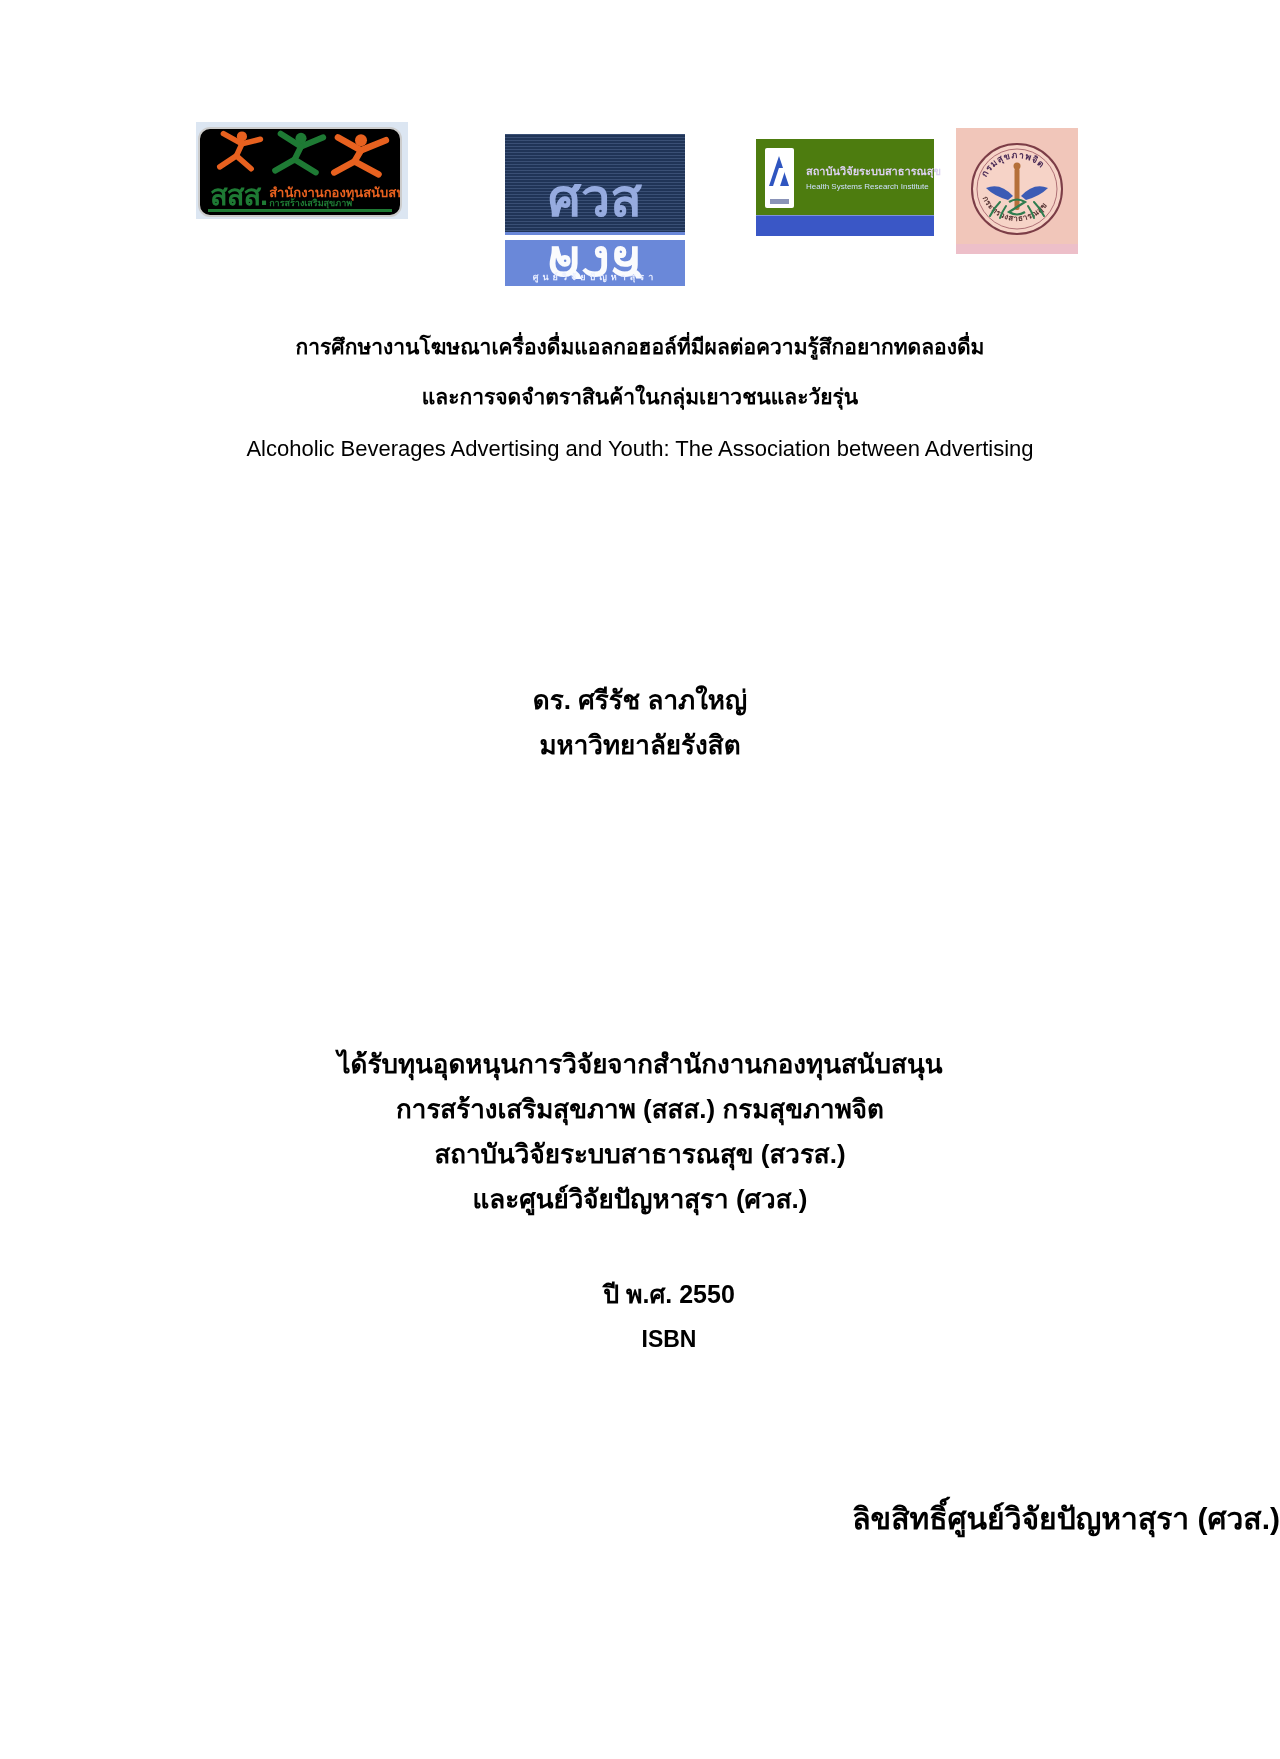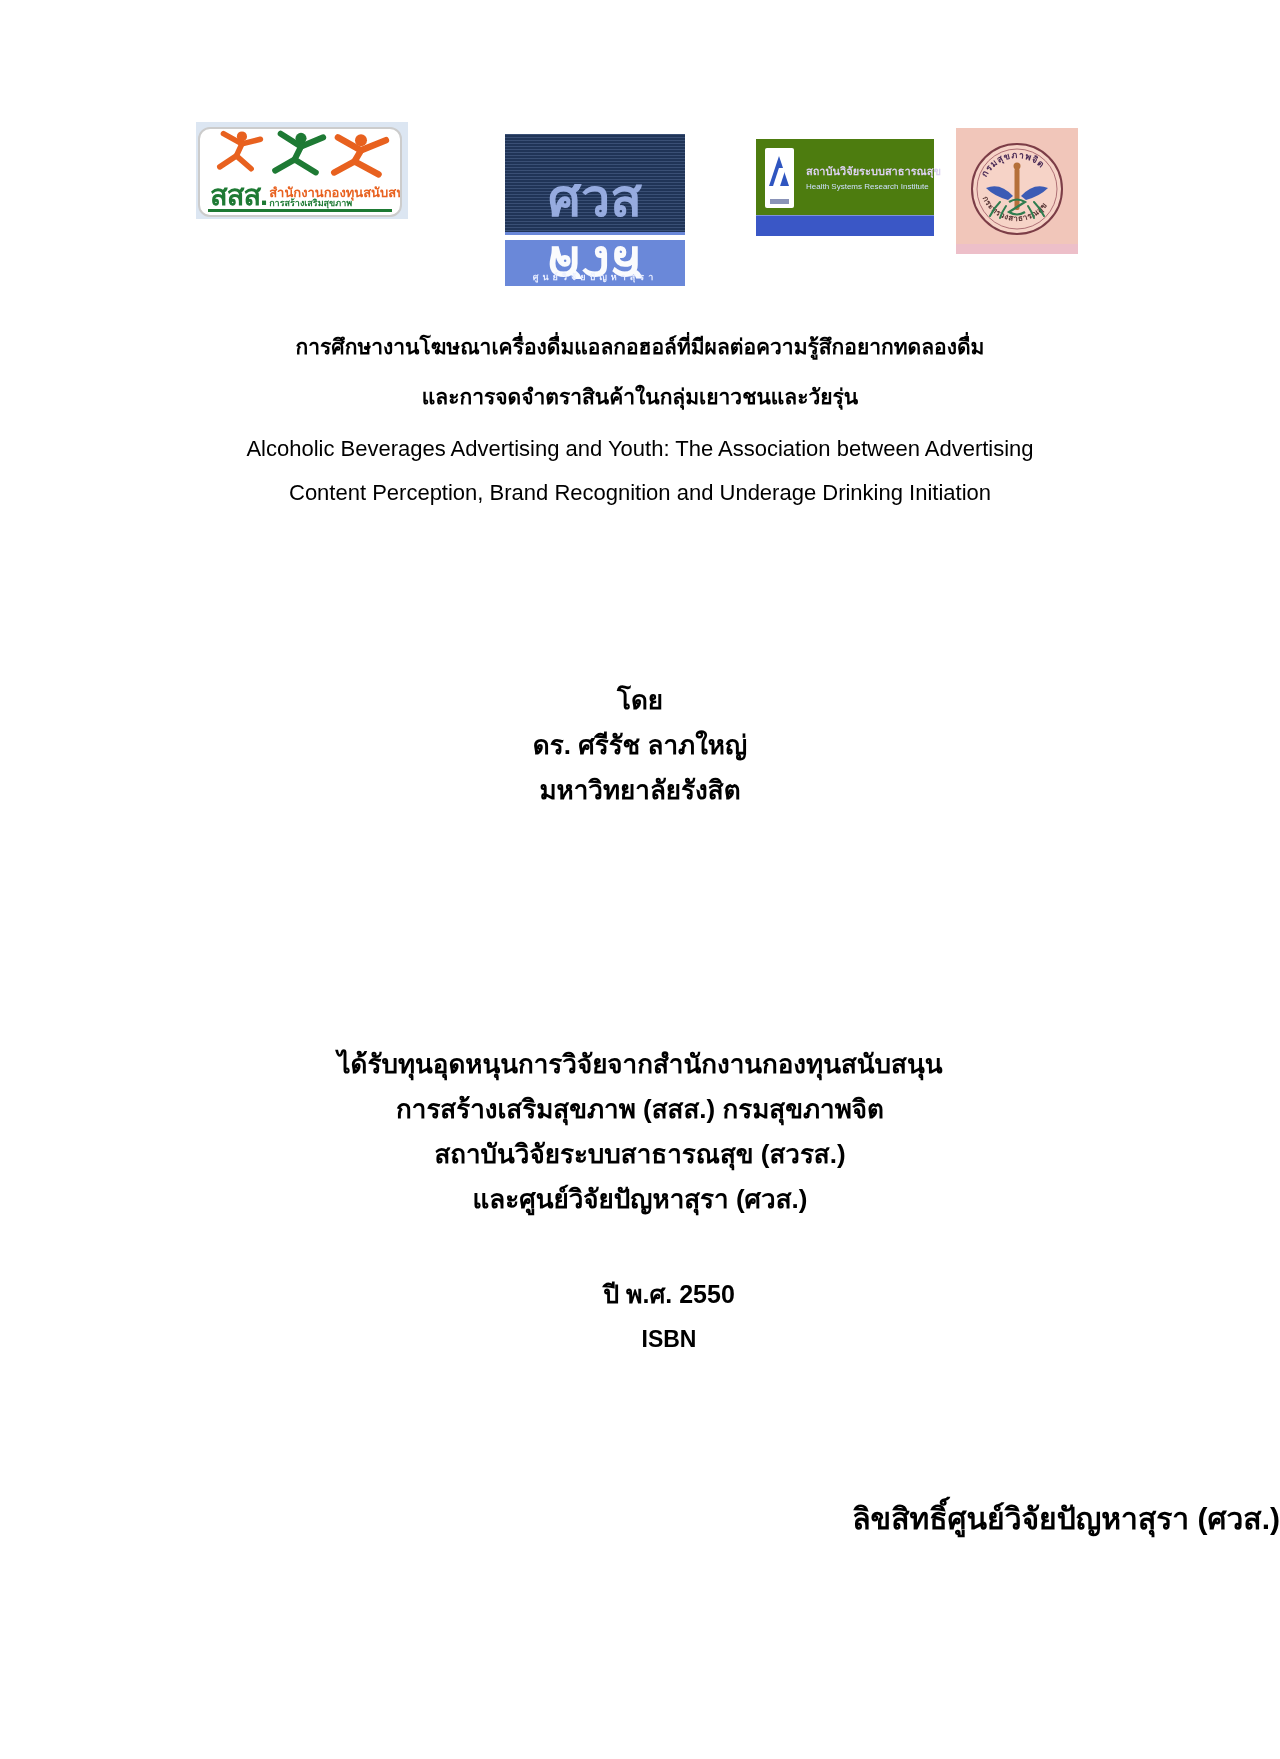--- a/index.html
+++ b/index.html
@@ -5,21 +5,21 @@
   html,body { margin:0; padding:0; background:#ffffff; }
   .page {
     position:relative; width:1280px; height:1759px; margin:0 auto;
     background:#ffffff; color:#000;
     font-family:"Liberation Sans", sans-serif;
     overflow:hidden;
   }
 
   
   .logo-thaihealth { position:absolute; left:196px; top:122px; width:212px; height:97px; background:#dce6f2; }
-  .th-card { position:absolute; left:2px; top:5px; width:200px; height:86px; background:#ffffff;
+  .th-card { position:absolute; left:2px; top:5px; width:200px; height:86px; background:#000000;
              border:2px solid #cccccc; border-radius:12px; overflow:hidden; }
   .th-figures { position:absolute; left:6px; top:1px; width:190px; height:48px; }
   .th-textrow { position:absolute; left:10px; bottom:7px; display:flex; align-items:flex-end; }
   .th-abbr { font-size:29px; line-height:26px; font-weight:bold; color:#1e7a34; letter-spacing:-1px; }
   .th-sub { margin-left:2px; display:flex; flex-direction:column; }
   .th-sub1 { font-size:13px; line-height:10px; color:#e8611f; font-weight:bold; white-space:nowrap; }
   .th-sub2 { font-size:9px; line-height:10px; color:#1e7a34; font-weight:bold; white-space:nowrap; }
   .th-underline { position:absolute; left:8px; right:8px; bottom:3px; height:3px; background:#1e7a34; }
 
   .logo-cas { position:absolute; left:505px; top:134px; width:180px; height:152px; overflow:hidden; background:#203457; }
@@ -151,25 +151,23 @@
         <path d="M53 74 q8 -5 16 0 q-8 5 -16 10 q8 5 16 0" stroke="#2e7d4f" stroke-width="2.2" fill="none"></path>
         <path d="M44 74 q-6 6 -10 14 M50 78 q-4 6 -6 12 M78 74 q6 6 10 14 M72 78 q4 6 6 12" stroke="#2e7d4f" stroke-width="2" fill="none" stroke-linecap="round"></path>
       </g>
     </svg>
   </div>
 
   <div class="title-block">
     <div class="title-th">การศึกษางานโฆษณาเครื่องดื่มแอลกอฮอล์ที่มีผลต่อความรู้สึกอยากทดลองดื่ม</div>
     <div class="title-th">และการจดจำตราสินค้าในกลุ่มเยาวชนและวัยรุ่น</div>
     <div class="title-en first">Alcoholic Beverages Advertising and Youth: The Association between Advertising</div>
-    <div class="title-en">Content Perception, Brand Recognition and Underage Drinking Initiation</div>
   </div>
 
   <div class="byline-block">
-    <div>โดย</div>
     <div>ดร. ศรีรัช ลาภใหญ่</div>
     <div>มหาวิทยาลัยรังสิต</div>
   </div>
 
   <div class="funding-block">
     <div>ได้รับทุนอุดหนุนการวิจัยจากสำนักงานกองทุนสนับสนุน</div>
     <div>การสร้างเสริมสุขภาพ (สสส.) กรมสุขภาพจิต</div>
     <div>สถาบันวิจัยระบบสาธารณสุข (สวรส.)</div>
     <div>และศูนย์วิจัยปัญหาสุรา (ศวส.)</div>
   </div>

